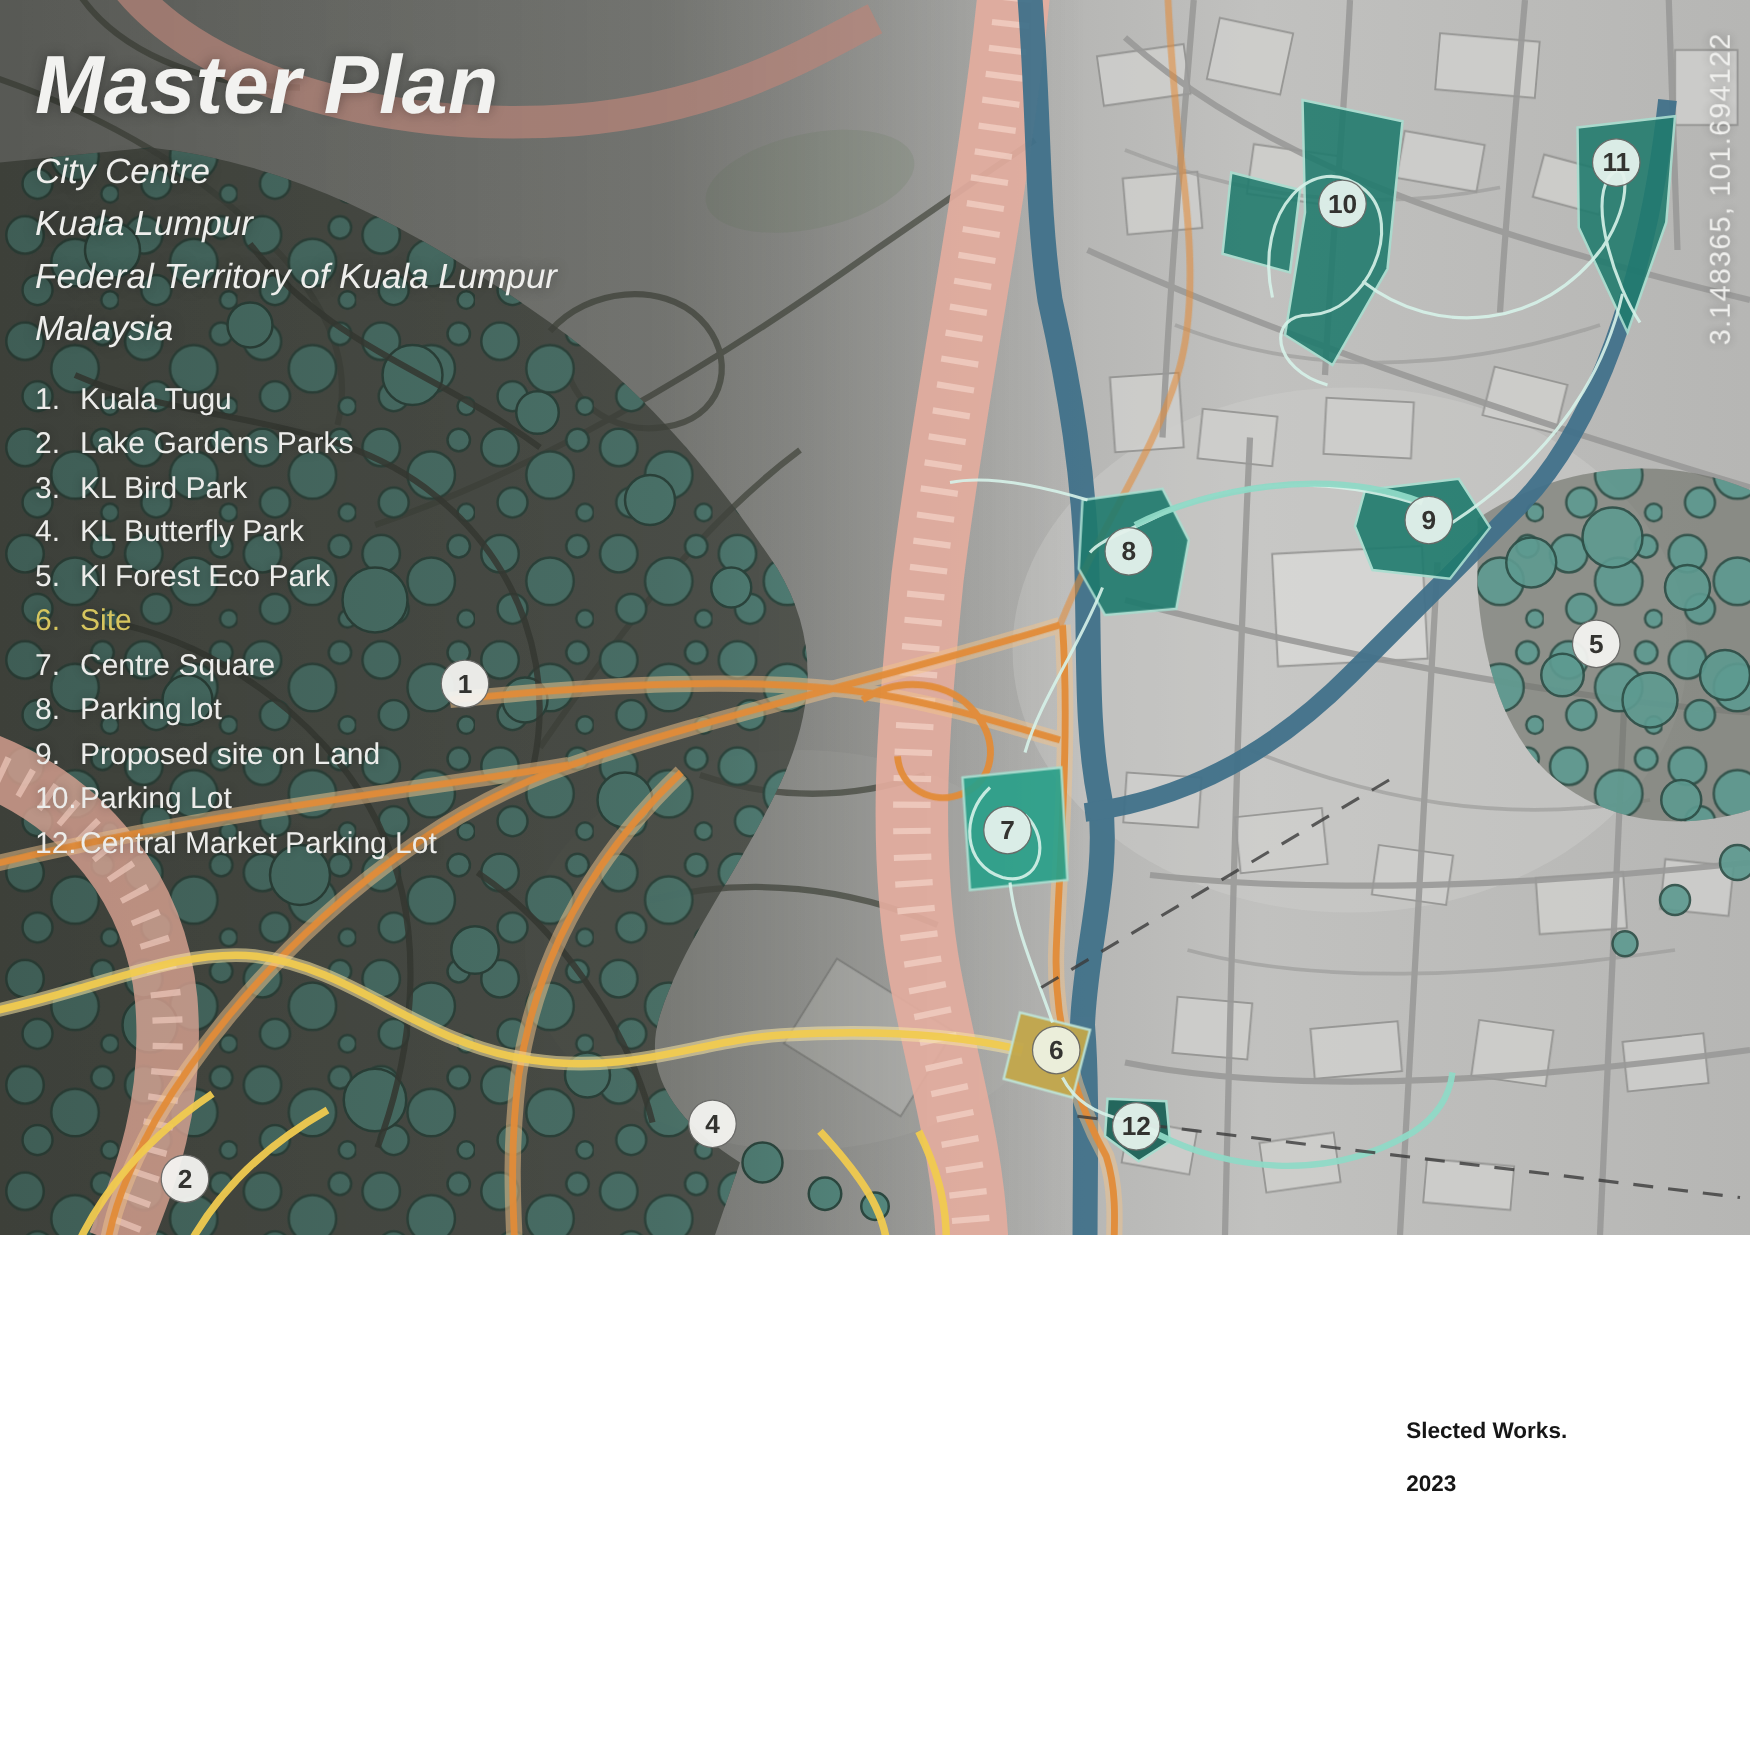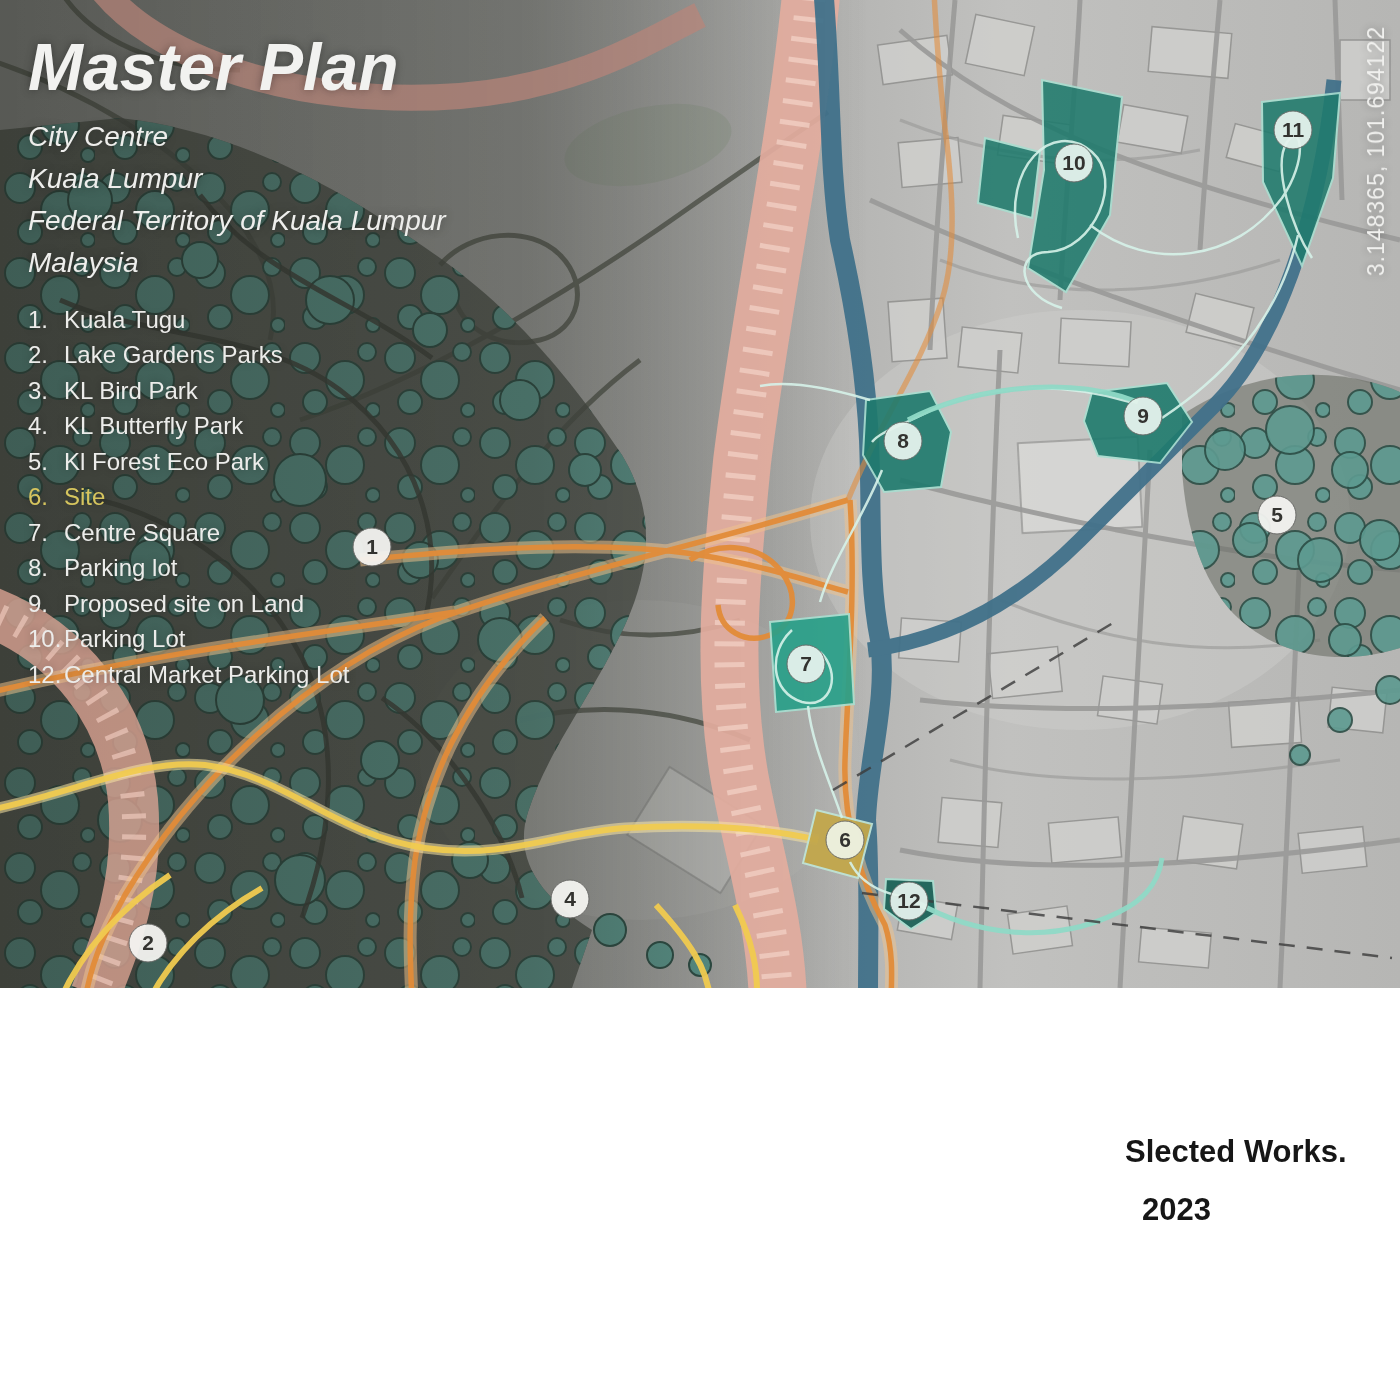--- a/index.html
+++ b/index.html
@@ -18,22 +18,22 @@
   .legend-item{display:flex;height:35.5px;align-items:center;}
   .legend-item .num{width:36px;flex:0 0 36px;}
   .legend-item.site{color:var(--legend-site-label);}
   .coords{position:absolute;top:26px;right:10px;color:#f0f0ee;font-size:23px;letter-spacing:1px;
           writing-mode:vertical-rl;transform:rotate(180deg);text-shadow:0 0 8px rgba(0,0,0,.3);}
 
   
   .footer-left{position:absolute;left:95px;top:1094px;color:#0e0e0e;}
   .pf-title{font-size:64px;font-weight:bold;letter-spacing:-1px;}
   .pf-author{font-size:28px;font-weight:bold;margin-top:14px;}
-  .footer-right{position:absolute;left:1125px;top:1134px;color:#161616;font-weight:bold;font-size:31px;}
-  .fr-year{margin-top:22px;margin-left:17px;}
+  .footer-right{position:absolute;left:1125px;top:1134px;color:#161616;font-weight:bold;font-size:18px;}
+  .fr-year{margin-top:22px;}
 
   svg text.mnum{font-family:"Liberation Sans",sans-serif;font-size:21px;font-weight:bold;fill:#333330;
                 text-anchor:middle;}
 </style>
 </head>
 <body>
 
 <div class="canvas">
 
   <div class="map">

